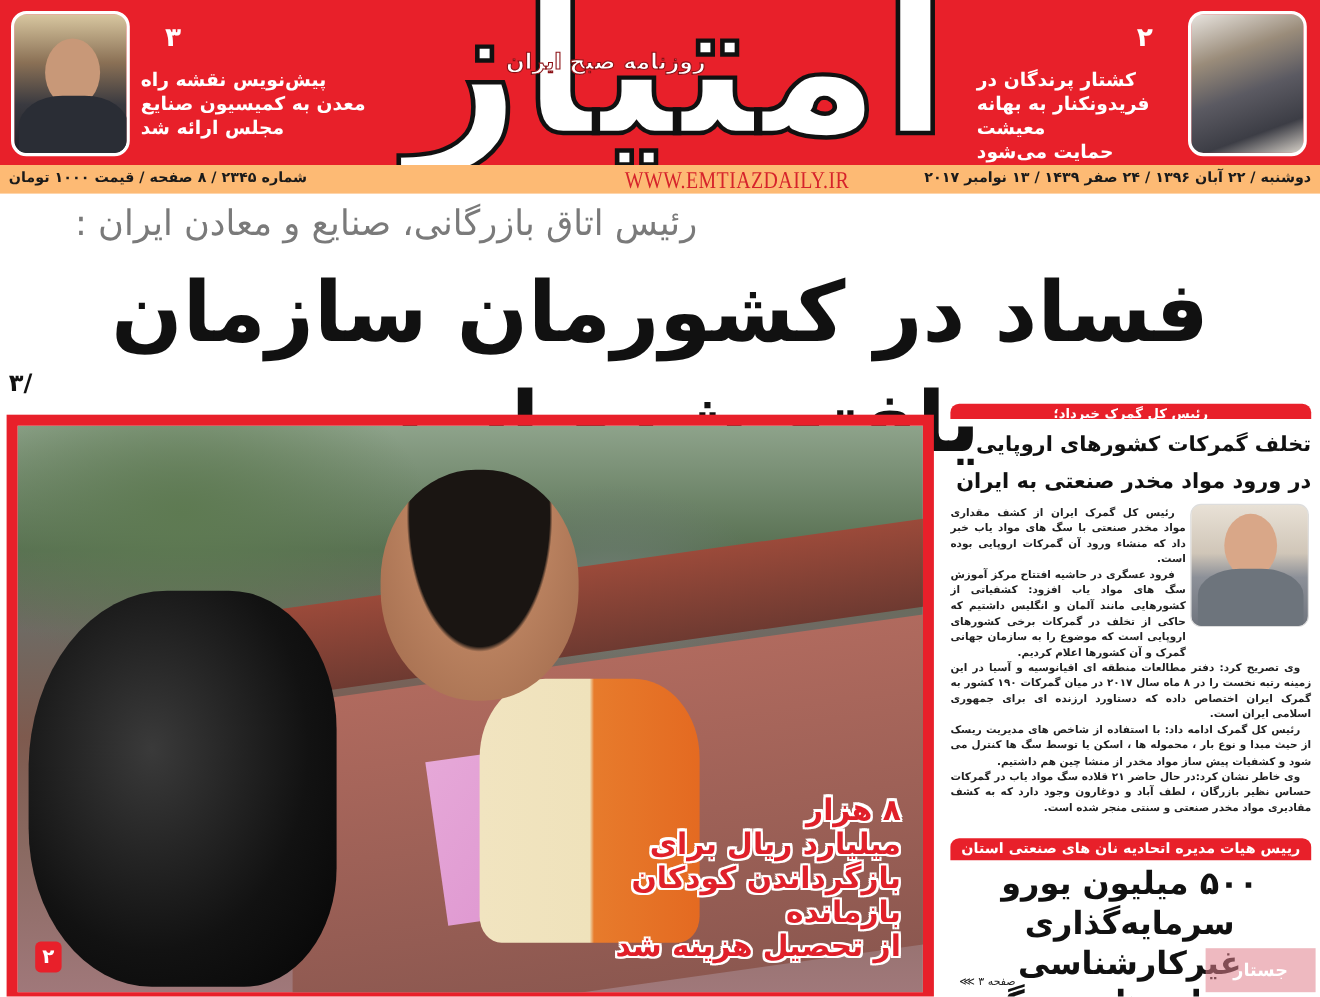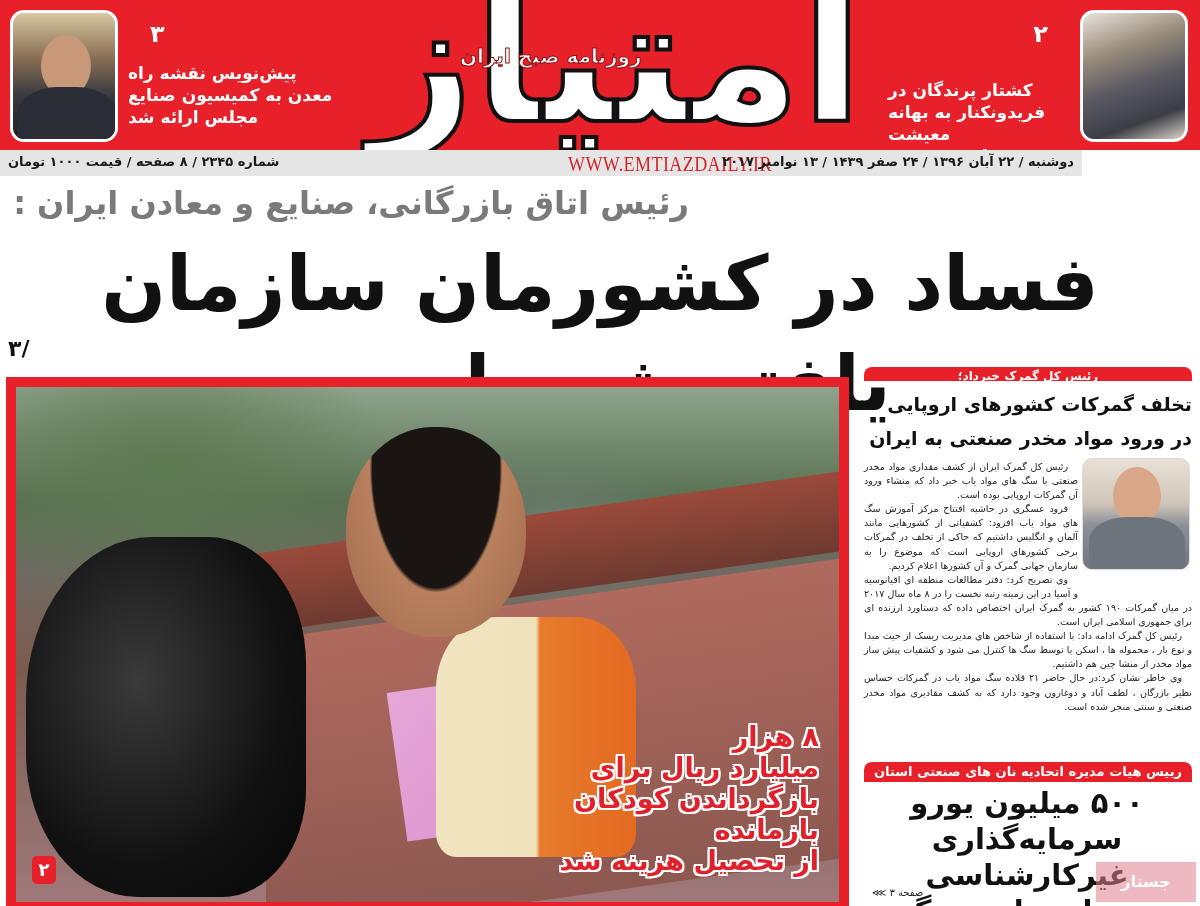--- a/index.html
+++ b/index.html
@@ -1,21 +1,21 @@
 <!DOCTYPE html>
 <html><head>
 <meta charset="utf-8">
 <style>
   * { box-sizing: border-box; margin: 0; padding: 0; }
   html, body { width: 1200px; height: 906px; overflow: hidden; background: #ffffff; }
   body { font-family: "DejaVu Sans", sans-serif; position: relative; direction: rtl; }
 
   
   .masthead { position: absolute; left: 0; top: 0; width: 1200px; height: 150px; background: #e8202a; }
-  .infobar { position: absolute; left: 0; top: 150px; width: 1082px; height: 26px; background: #e5e5e5; padding-left: 47px; }
+  .infobar { position: absolute; left: 0; top: 150px; width: 1200px; height: 26px; background: #fdba74; padding-left: 47px; }
   .infobar .left-info { position: absolute; left: 8px; top: 4px; font-size: 13px; font-weight: bold; color: #1a1a1a; direction: rtl; }
   .infobar .right-info { position: absolute; right: 8px; top: 4px; font-size: 13px; font-weight: bold; color: #1a1a1a; direction: rtl; }
   .infobar .site-url { position: absolute; left: 568px; top: 1px; font-family: "Liberation Serif", serif; font-size: 22px; color: #d6232b; letter-spacing: 0.5px; direction: ltr; transform: scaleX(0.82); transform-origin: left; }
 
   .logo-wrap { position: absolute; left: 370px; top: 6px; width: 455px; height: 170px; }
   .logo-text { position: absolute; left: 0; top: -30px; font-size: 172px; font-weight: bold; color: #ffffff;
                -webkit-text-stroke: 4px #111; line-height: 1; direction: rtl; letter-spacing: -6px; transform: scaleX(1.05); transform-origin: left; }
   .logo-tagline { position: absolute; left: 90px; top: 38px; font-size: 20px; font-weight: bold; color: #ffffff;
                   -webkit-text-stroke: 1px #8a0f14; direction: rtl; }
 
@@ -25,28 +25,28 @@
   .teaser .text { position: absolute; font-size: 17px; font-weight: bold; color: #ffffff; line-height: 22px; text-align: left; direction: rtl; }
 
   .teaser-left { left: 10px; width: 330px; }
   .teaser-left .photo { left: 0; background: linear-gradient(180deg,#d8c7a0 0%,#8a7055 35%,#3a3a40 65%,#1e2027 100%); }
   .teaser-left .num { left: 140px; top: 10px; }
   .teaser-left .text { right: 0; left: 118px; top: 52px; }
 
   .teaser-right { right: 12px; width: 300px; }
   .teaser-right .photo { right: 0; background: linear-gradient(160deg,#e8e4df 0%,#9a8c7a 30%,#5b5a62 55%,#3c3d45 80%,#d9d3ca 100%); }
   .teaser-right .num { right: 140px; top: 10px; }
-  .teaser-right .text { left: 0; right: 118px; top: 52px; margin-top: 17px; }
+  .teaser-right .text { left: 0; right: 118px; top: 52px; }
 
   
   .sil-head { position: absolute; border-radius: 50%; background: #c89878; }
   .sil-body { position: absolute; border-radius: 40% 40% 0 0; background: #2a2d35; }
 
   
-  .kicker { position: absolute; left: 0; width: 972px; top: 184px; text-align: center; font-size: 32px; font-weight: bold; color: #7a7a7a; direction: rtl; padding-right: 270px; }
+  .kicker { position: absolute; left: 0; width: 972px; top: 184px; text-align: center; font-size: 32px; font-weight: normal; color: #7a7a7a; direction: rtl; padding-right: 270px; }
   .main-headline { position: absolute; left: 8px; right: 8px; top: 234px; text-align: center; font-size: 76px; font-weight: bold; color: #111111; direction: rtl; letter-spacing: -3px; line-height: 100px; }
   .page-ref-main { position: absolute; left: 8px; top: 336px; font-size: 22px; font-weight: bold; color: #111; direction: ltr; }
 
   
   .main-photo { position: absolute; left: 6px; top: 377px; width: 843px; height: 535px; border: 10px solid #e8202a; overflow: hidden;
     background:
       radial-gradient(ellipse 320px 200px at 150px 80px, #5e7a52 0%, rgba(94,122,82,0) 70%),
       radial-gradient(ellipse 200px 140px at 540px 150px, #6e7d73 0%, rgba(110,125,115,0) 70%),
       linear-gradient(180deg, #8ea38b 0%, #587052 22%, #6f6a63 36%, #7e5a4e 55%, #8a6a62 75%, #a0787a 100%);
   }
@@ -57,21 +57,21 @@
   .pink-papers { position: absolute; left: 380px; top: 290px; width: 220px; height: 150px; background: linear-gradient(135deg,#e6a8d8 0%,#d98bcb 100%); transform: rotate(-8deg); }
   .photo-caption { position: absolute; right: 20px; bottom: 26px; width: 330px; text-align: right; direction: rtl; font-size: 27px; font-weight: bold; line-height: 31px; color: #e0202a;
                    text-shadow: 2px 0 0 #fff, -2px 0 0 #fff, 0 2px 0 #fff, 0 -2px 0 #fff, 2px 2px 0 #fff, -2px -2px 0 #fff, 2px -2px 0 #fff, -2px 2px 0 #fff; }
   .photo-page-badge { position: absolute; left: 16px; bottom: 18px; width: 24px; height: 28px; background: #e8202a; border-radius: 5px; color: #fff; font-size: 18px; font-weight: bold; text-align: center; line-height: 28px; }
 
   
   .right-col { position: absolute; left: 858px; top: 365px; width: 338px; height: 541px; }
   .label-bar { position: absolute; left: 6px; right: 4px; height: 14px; background: #e8202a; border-radius: 8px 8px 0 0; color: #fff; font-size: 12px; font-weight: bold; text-align: center; line-height: 18px; direction: rtl; }
   .story1-headline { position: absolute; left: 6px; right: 4px; top: 22px; text-align: right; direction: rtl; font-size: 19px; font-weight: bold; color: #111; line-height: 34px; }
   .story1-photo { position: absolute; right: 6px; top: 93px; width: 108px; height: 112px; border-radius: 10px; overflow: hidden; background: linear-gradient(180deg,#e8e1d6 0%,#d0c6b8 40%,#8c9098 60%,#70757e 100%); border: 1px solid #ddd; }
-  .story1-body { position: absolute; left: 6px; right: 4px; top: 95px; font-size: 9.5px; line-height: 14.1px; color: #222; text-align: justify; direction: rtl; }
+  .story1-body { position: absolute; left: 6px; right: 4px; top: 95px; font-size: 9.5px; line-height: 14.1px; color: #222; text-align: justify; direction: rtl; font-weight: bold; }
   .story1-body p { text-indent: 10px; }
   .story1-body .float-spacer { float: right; width: 114px; height: 130px; }
   .story2-label { top: 397px; height: 20px; line-height: 20px; font-size: 13px; }
   .story2-headline { position: absolute; left: 4px; right: 4px; top: 420px; text-align: center; direction: rtl; font-size: 29px; font-weight: bold; color: #111; line-height: 36px; }
   .page-ref-side { position: absolute; left: 14px; top: 522px; font-size: 10px; color: #222; direction: rtl; }
   .watermark { position: absolute; left: 238px; top: 497px; width: 100px; height: 40px; background: rgba(224,128,140,0.55); color: #fff; font-size: 16px; font-weight: bold; text-align: center; line-height: 40px; }
 </style>
 </head>
 <body>
 

